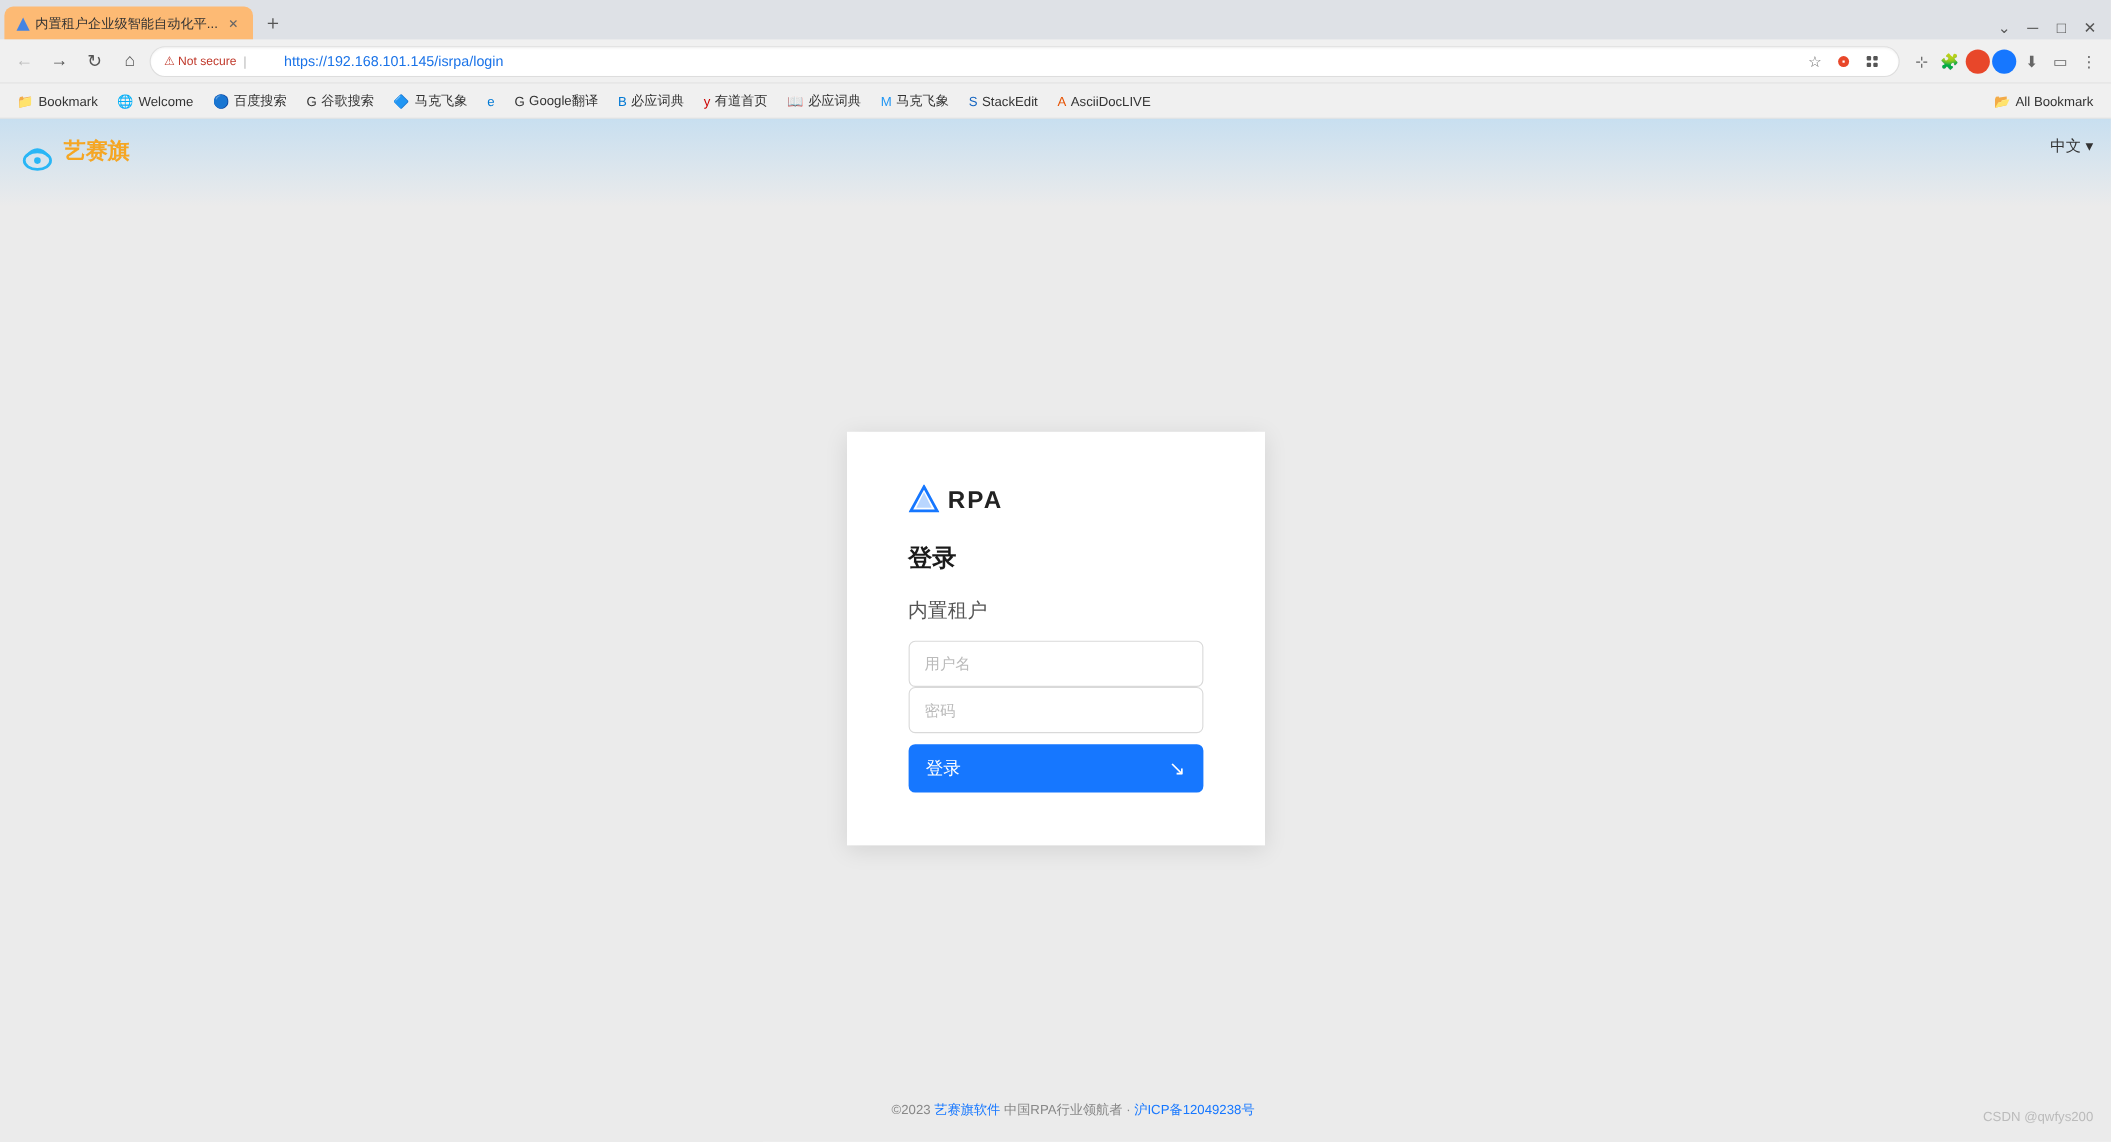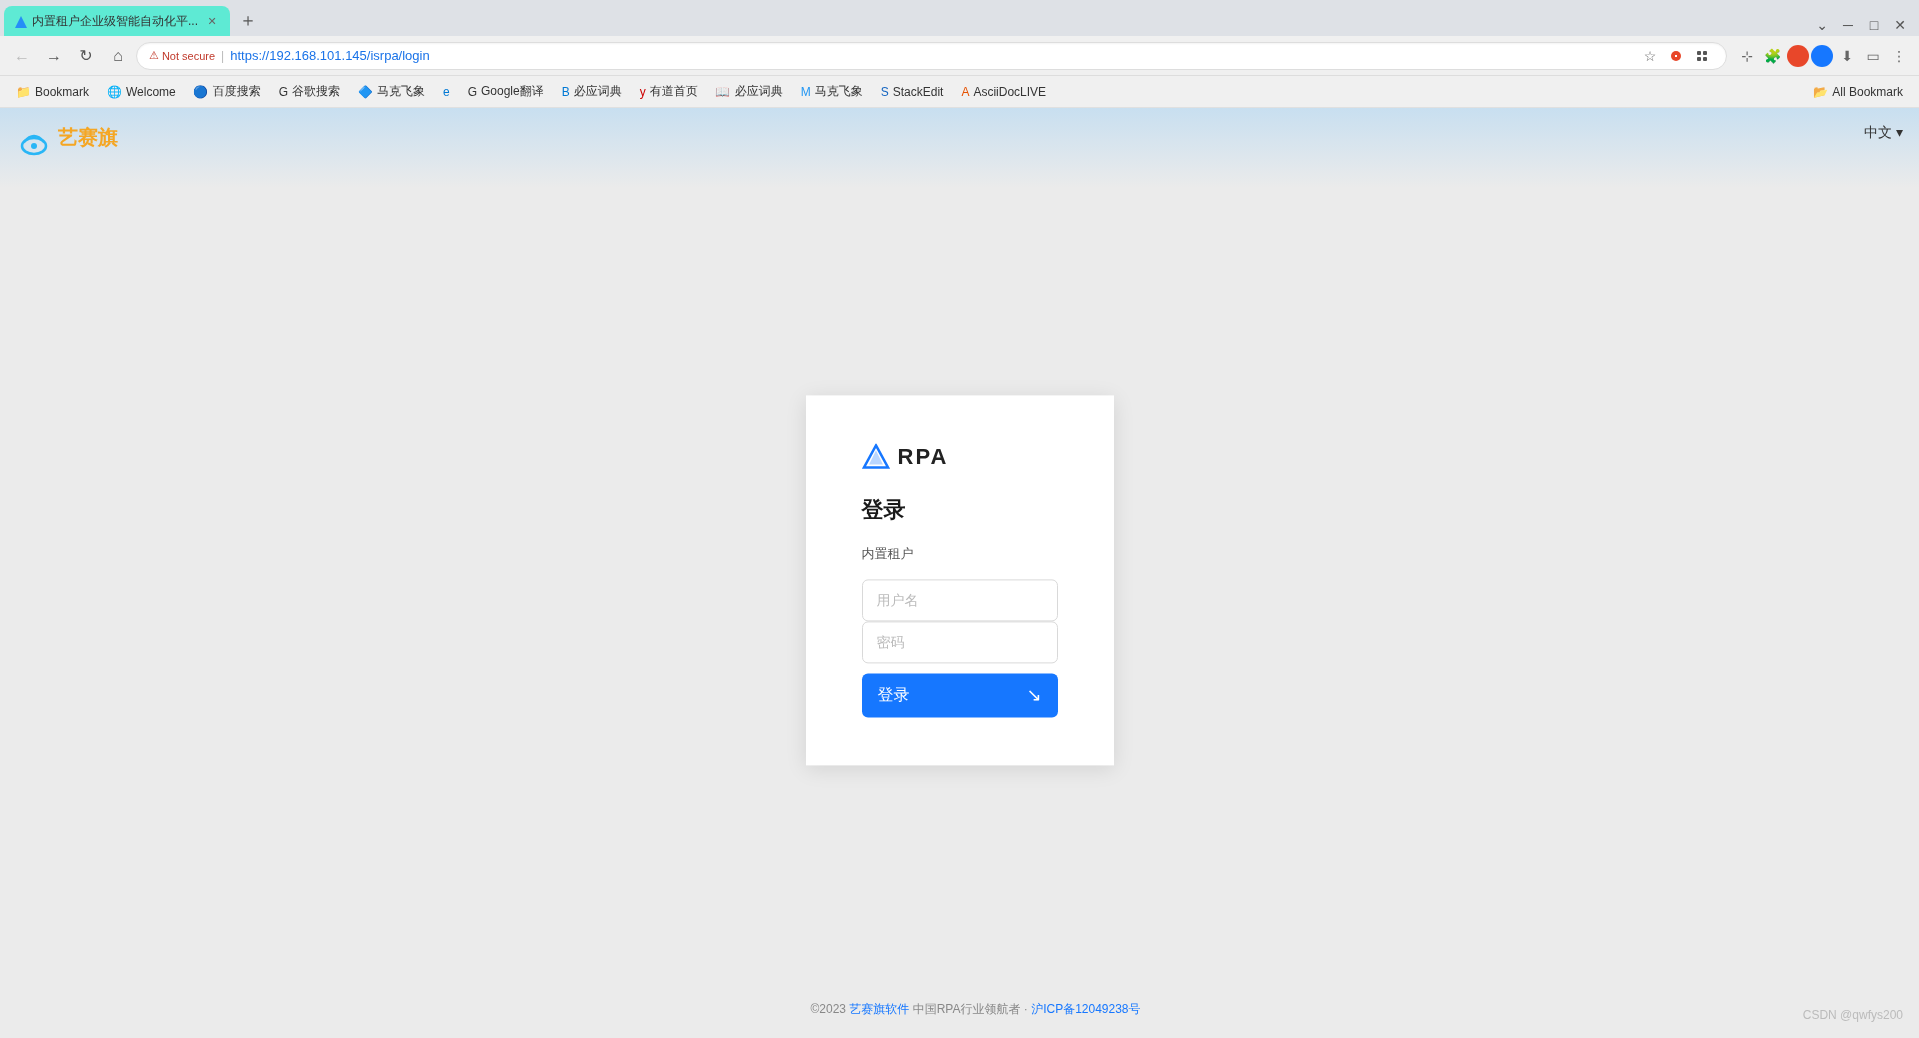--- a/index.html
+++ b/index.html
@@ -11,21 +11,21 @@
     
     .tab-bar {
       background: #dee1e6;
       height: 36px;
       display: flex;
       align-items: flex-end;
       padding: 0 0 0 0;
       gap: 0;
     }
     .tab-active {
-      background: #5eead4;
+      background: #fdba74;
       height: 30px;
       min-width: 220px;
       max-width: 300px;
       display: flex;
       align-items: center;
       padding: 0 10px;
       border-radius: 8px 8px 0 0;
       font-size: 12px;
       color: #333;
       gap: 6px;
@@ -61,21 +61,21 @@
       border-radius: 20px;
       height: 28px;
       display: flex;
       align-items: center;
       padding: 0 12px;
       gap: 6px;
       border: 1px solid #ddd;
       box-shadow: inset 0 1px 2px rgba(0,0,0,0.05);
     }
     .security-warning { color: #c0392b; font-size: 11px; display: flex; align-items: center; gap: 3px; white-space: nowrap; }
-    .address-text { font-size: 13px; color: #333; flex: 1; }
+    .address-text { font-size: 13px; color: #333; flex: 1; margin-left: 28px; }
     .address-url-part { color: #1a73e8; }
     .address-right-icons { display: flex; align-items: center; gap: 2px; }
     .addr-icon-btn { width: 24px; height: 24px; display: flex; align-items: center; justify-content: center; cursor: pointer; color: #666; font-size: 14px; border-radius: 50%; }
     .toolbar-icons { display: flex; align-items: center; gap: 2px; margin-left: 4px; }
 
     
     .bookmarks-bar {
       background: #f0f0f0;
       height: 32px;
       display: flex;
@@ -138,21 +138,21 @@
 
     
     .login-card {
       position: absolute;
       top: 50%;
       left: 50%;
       transform: translate(-50%, -48%);
       background: #fff;
       border-radius: 0;
       padding: 48px 56px;
-      width: 308px;
+      width: 380px;
       box-shadow: 0 4px 20px rgba(0,0,0,0.1);
       z-index: 10;
     }
     .card-logo-row {
       display: flex; align-items: center; gap: 8px;
       margin-bottom: 24px;
     }
     .rpa-triangle {
       width: 28px; height: 28px;
     }
@@ -162,21 +162,21 @@
       color: #222;
       letter-spacing: 2px;
     }
     .login-title {
       font-size: 22px;
       font-weight: bold;
       color: #1a1a1a;
       margin-bottom: 20px;
     }
     .tenant-label {
-      font-size: 13px;
+      font-size: 18px;
       color: #555;
       margin-bottom: 16px;
       font-family: Liberation Mono, monospace;
     }
     .input-field {
       width: 100%;
       height: 42px;
       border: 1px solid #d9d9d9;
       border-radius: 6px;
       padding: 0 14px;

